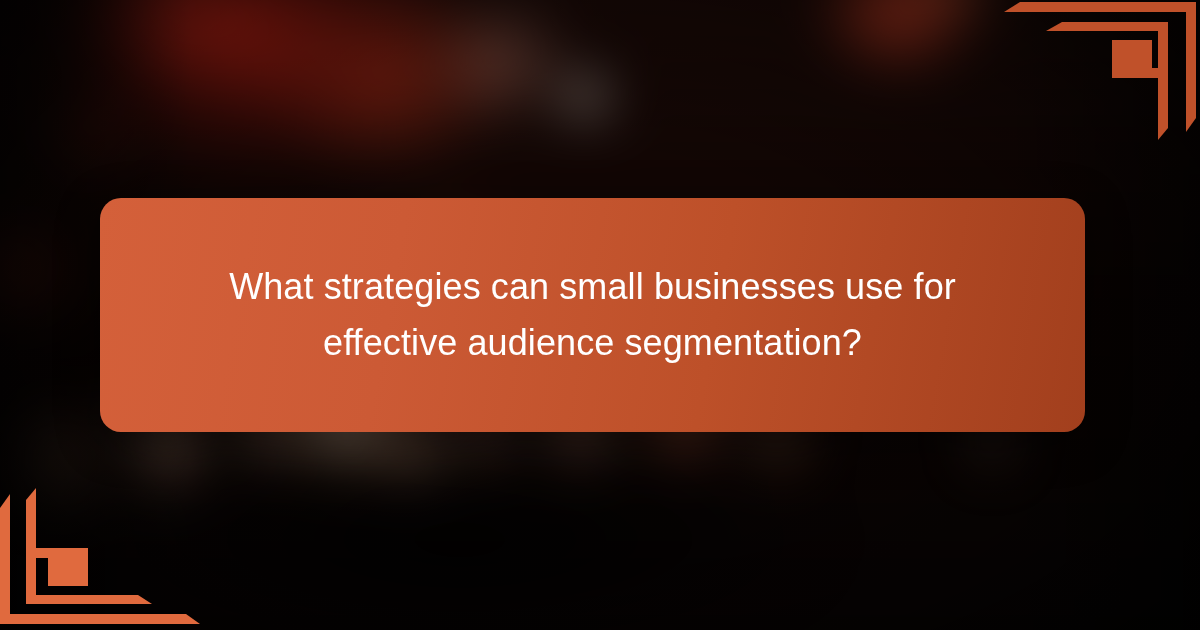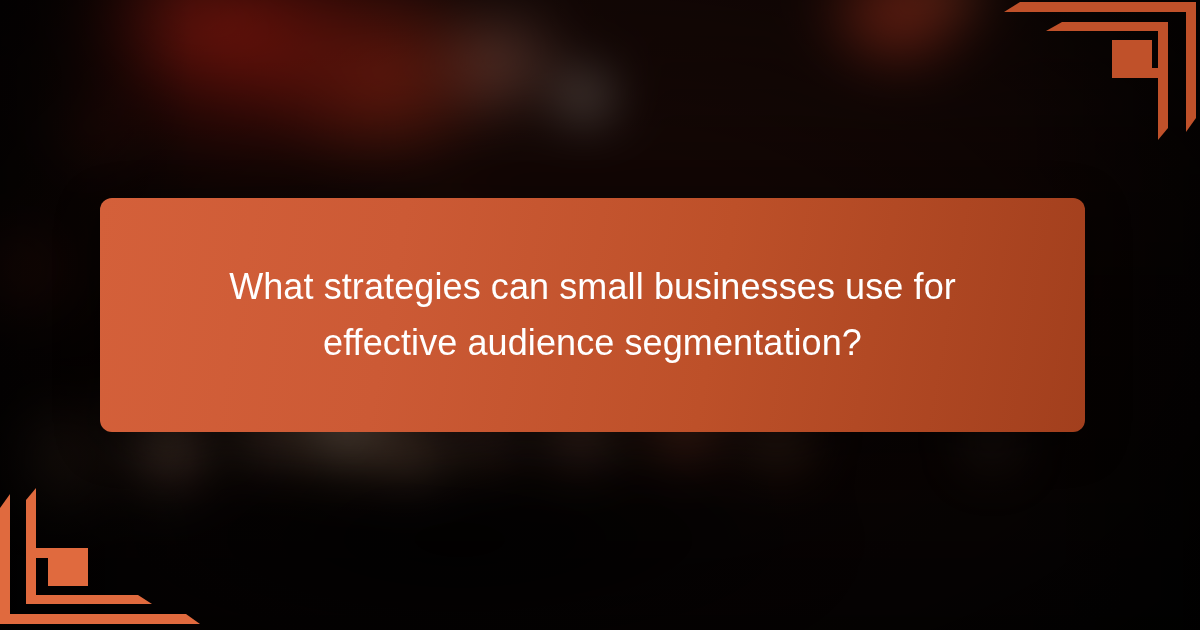--- a/index.html
+++ b/index.html
@@ -64,21 +64,21 @@
   .orn-tr { top: 0; right: 0; }
   .orn-bl { bottom: 0; left: 0; }
 
   
   #card {
     position: absolute;
     left: 100px;
     top: 198px;
     width: 985px;
     height: 234px;
-    border-radius: 12px;
+    border-radius: 21px;
     background: linear-gradient(100deg, #d4603a 0%, #cc5a35 30%, #bd5029 62%, #a23f1d 100%);
     box-shadow: 0 10px 44px rgba(0,0,0,0.42);
     display: flex;
     align-items: center;
     justify-content: center;
     box-sizing: border-box;
     padding: 0 64px;
   }
   #card-text {
     color: #ffffff;

